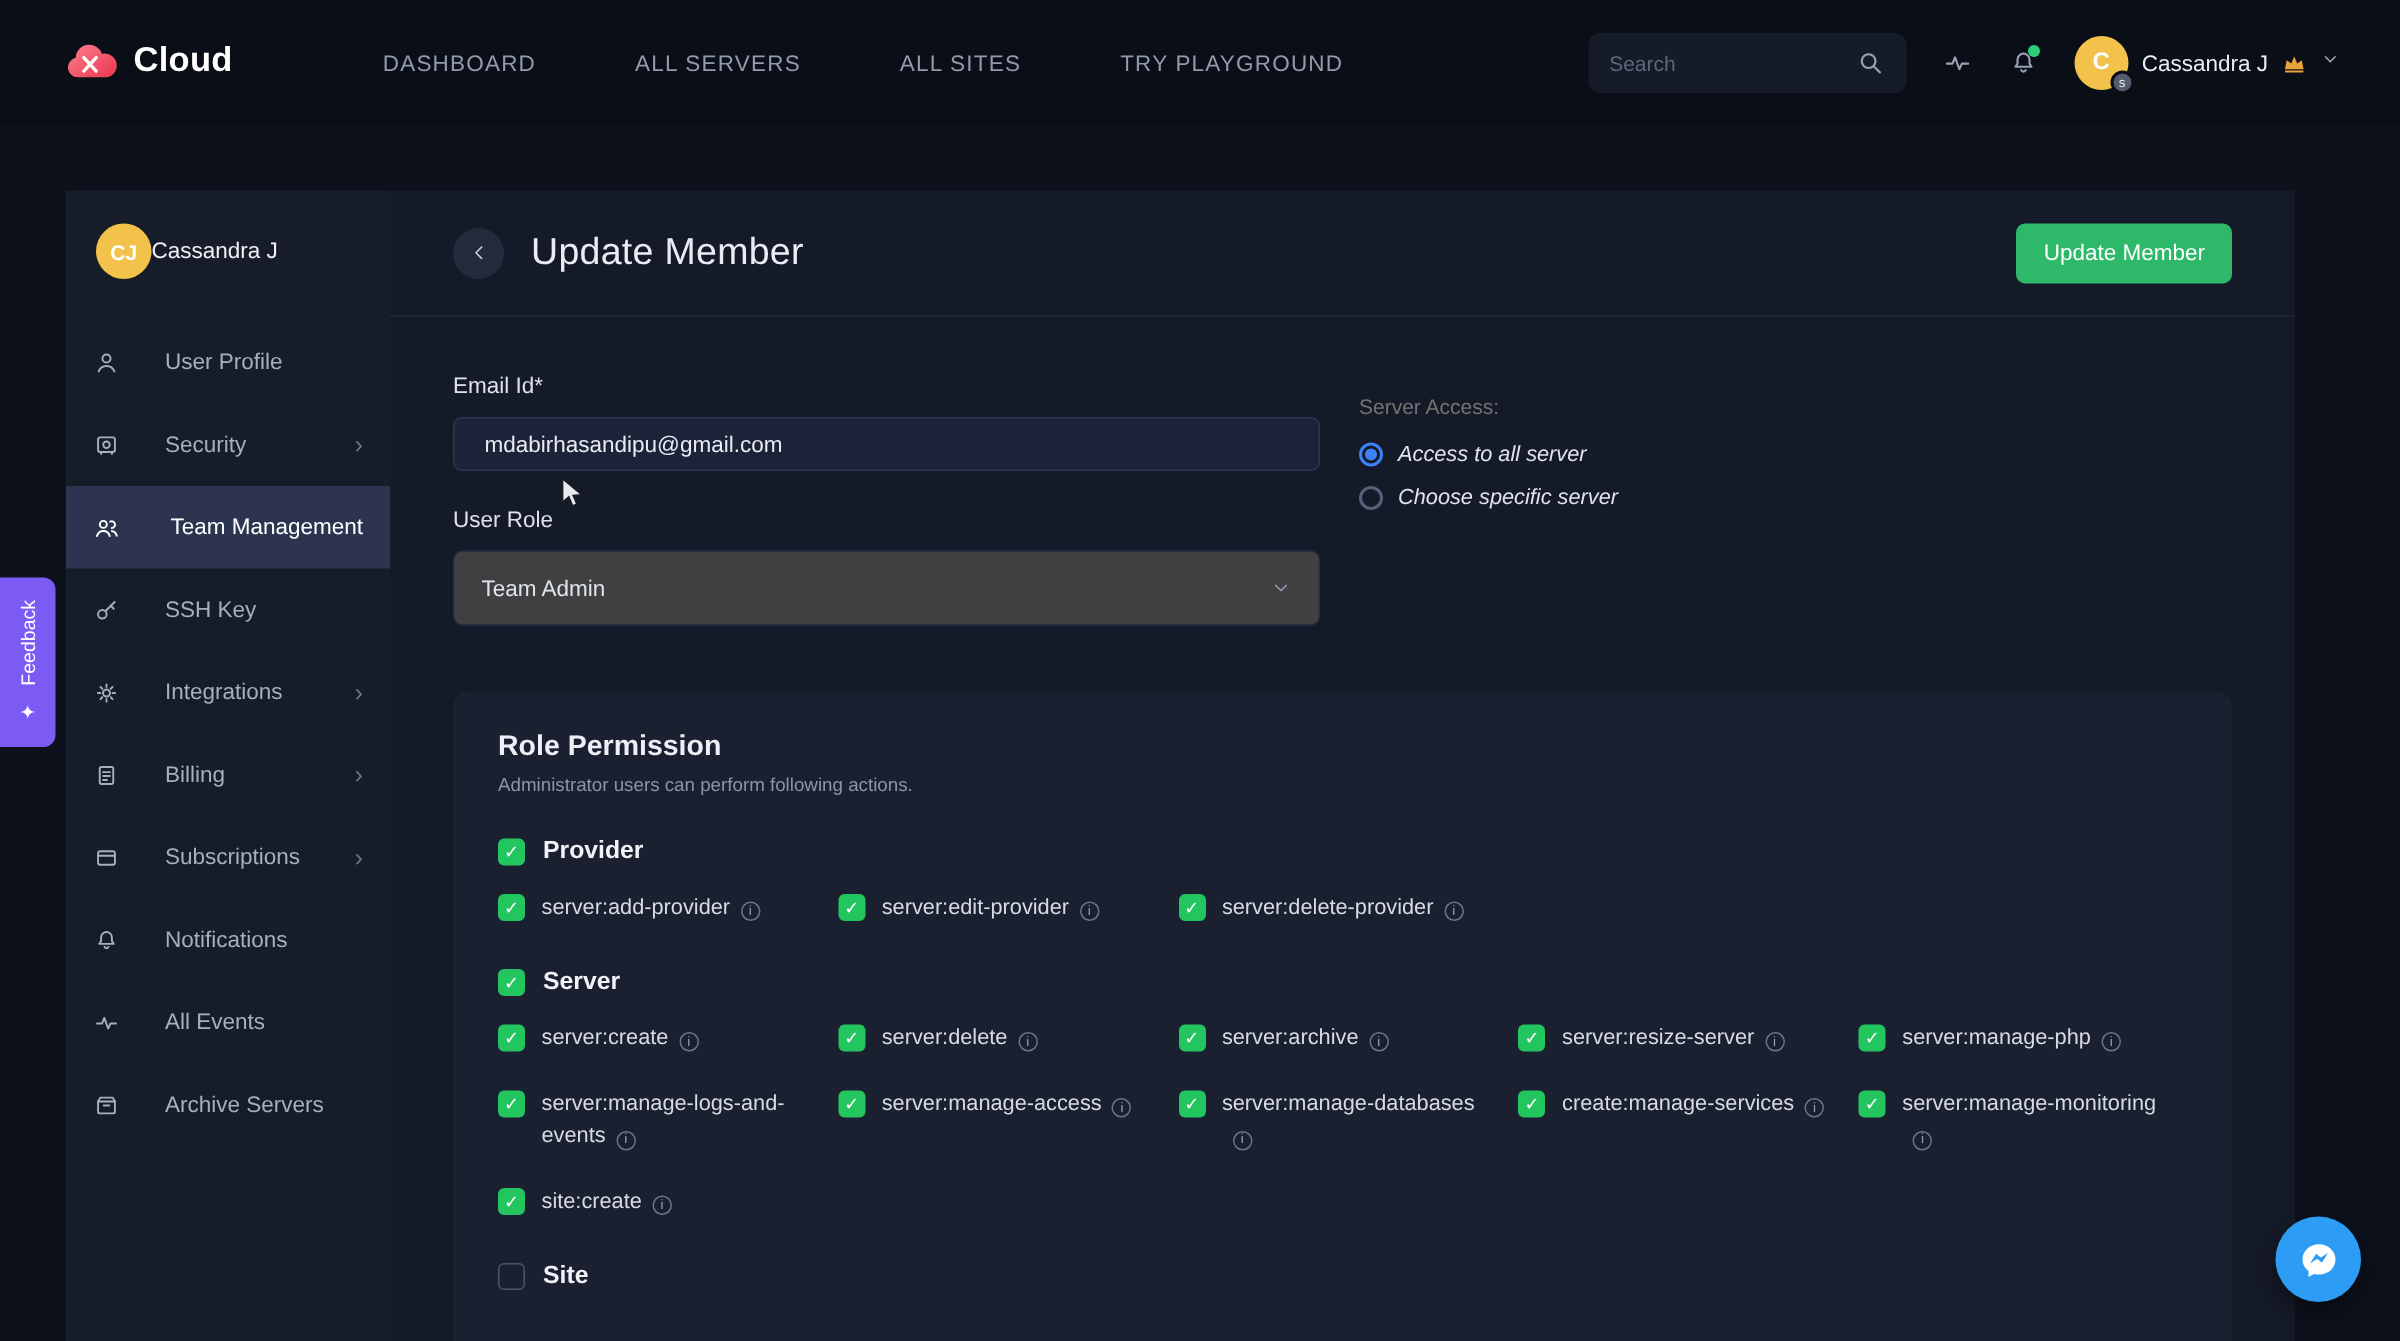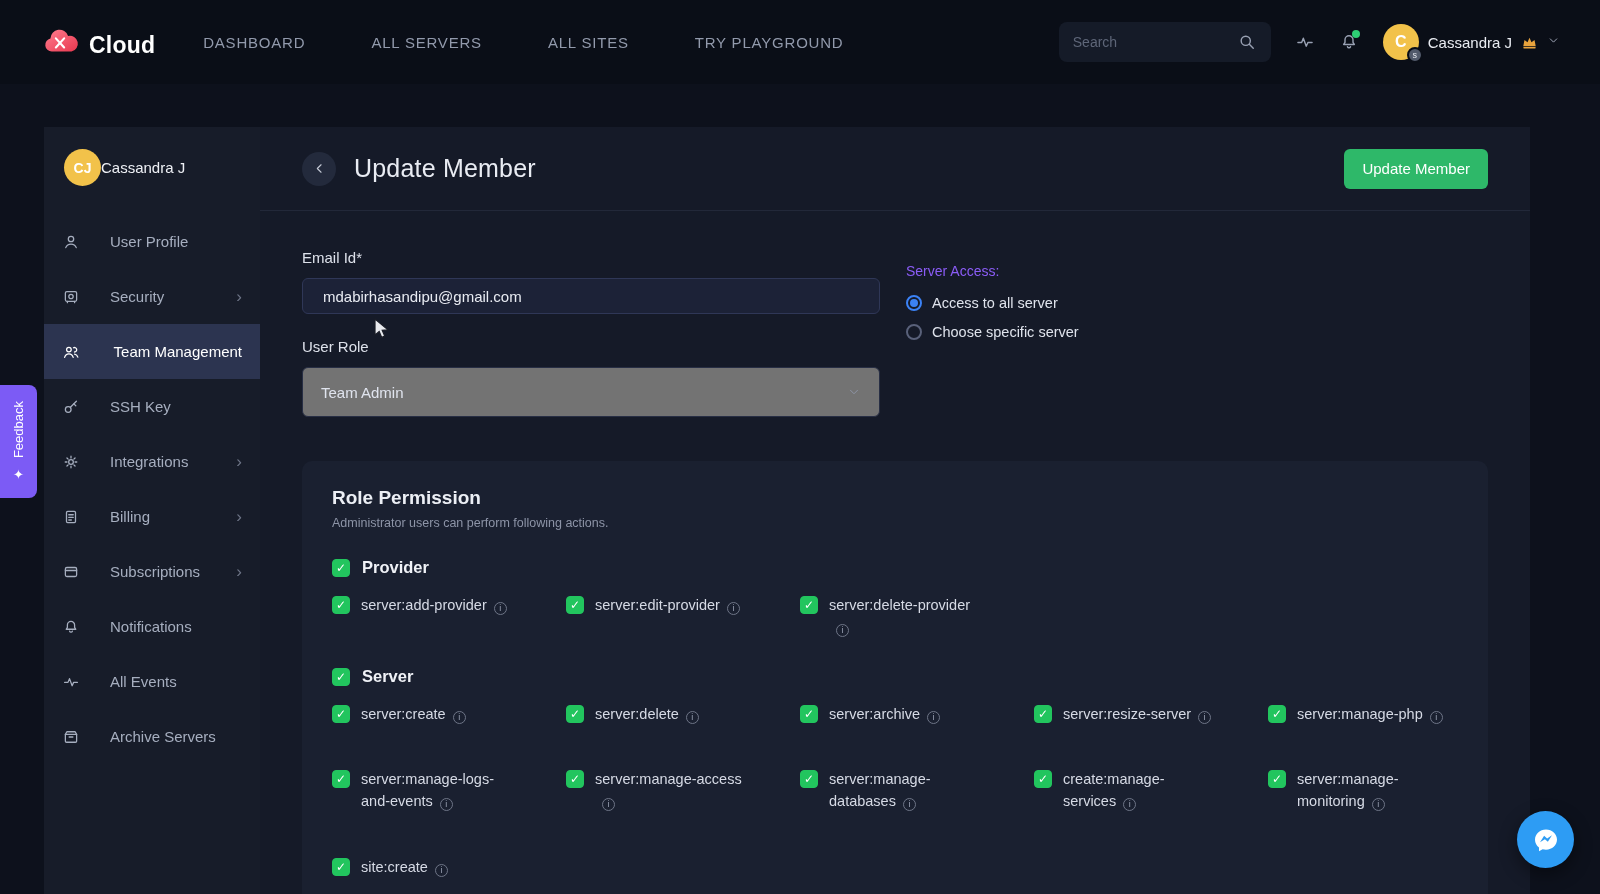--- a/index.html
+++ b/index.html
@@ -7,21 +7,21 @@
   body {
     position:relative; overflow:hidden;
     background:#0d111c;
     font-family:"Liberation Sans","DejaVu Sans",sans-serif;
   }
   .sicon { stroke:currentColor; fill:none; stroke-width:1.7; stroke-linecap:round; stroke-linejoin:round; }
 
   
   .navbar { position:absolute; top:0; left:0; right:0; height:84px; background:#0a0e17;
     display:flex; align-items:center; padding:0 40px; z-index:5; }
-  .logo { display:flex; align-items:flex-end; gap:9px; margin-right:48px; cursor:pointer; }
+  .logo { display:flex; align-items:flex-start; gap:9px; margin-right:100px; cursor:pointer; }
   .logo-text { color:#ffffff; font-size:23px; font-weight:bold; letter-spacing:.2px; }
   .nav-links { display:flex; gap:66px; }
   .nav-link { color:#929aac; font-size:15px; letter-spacing:.8px; cursor:pointer; text-decoration:none; }
   .nav-right { margin-left:auto; display:flex; align-items:center; gap:24px; }
   .search-box { width:212px; height:40px; background:#151b28; border-radius:8px;
     display:flex; align-items:center; padding:0 14px; }
   .search-box input { flex:1; background:transparent; border:0; outline:0; color:#cfd4de;
     font-size:14px; font-family:inherit; min-width:0; }
   .search-box input::placeholder { color:#5e6678; }
   .icon-btn { color:#99a1b3; display:flex; cursor:pointer; }
@@ -72,43 +72,43 @@
   .page-title { color:#e9ecf3; font-size:25px; font-weight:500; letter-spacing:.2px; }
   .primary-btn { margin-left:auto; height:40px; padding:0 18px; background:var(--accent-green,#2eb869);
     border:0; border-radius:6px; color:#fff; font-size:15px; font-family:inherit; cursor:pointer; }
 
   .form-section { display:flex; padding:38px 42px 0; }
   .form-left { width:578px; }
   .field-label { color:#dde1ea; font-size:15px; margin-bottom:12px; }
   .text-input { width:100%; height:36px; background:#1c2237; border:1px solid #2f3757;
     border-radius:6px; color:#e8ebf2; font-size:15px; padding:0 20px; font-family:inherit; outline:none; }
   .role-block { margin-top:24px; }
-  .select-box { height:50px; background:#737373; border:1px solid #272e44; border-radius:6px;
+  .select-box { height:50px; background:#404040; border:1px solid #272e44; border-radius:6px;
     display:flex; align-items:center; justify-content:space-between; padding:0 18px;
     color:#e0e4ee; font-size:15px; cursor:pointer; }
   .select-box svg { width:14px; height:14px; color:#8d94a6; }
   .form-right { margin-left:26px; padding-top:14px; }
-  .access-label { color:#8b5cf6; font-size:14px; margin-bottom:16px; }
+  .access-label { color:#737373; font-size:14px; margin-bottom:16px; }
   .radio-row { display:flex; align-items:center; gap:10px; margin-bottom:13px; cursor:pointer; }
   .radio { width:16px; height:16px; border-radius:50%; border:2px solid #59617a; position:relative;
     flex-shrink:0; }
   .radio.selected { border-color:var(--accent-blue,#3b82f6); }
   .radio.selected::after { content:""; position:absolute; inset:2px; border-radius:50%;
     background:var(--accent-blue,#3b82f6); }
-  .radio-label { color:#dfe3ec; font-size:14.5px; }
+  .radio-label { color:#dfe3ec; font-size:14.5px;font-style:italic; }
 
   
   .perm-card { margin:44px 42px 0; background:#1a2030; border-radius:10px; padding:26px 30px 40px; }
   .perm-title { color:#eceff5; font-size:19px; font-weight:600; }
   .perm-sub { color:#8d94a7; font-size:12.5px; margin-top:7px; }
   .perm-group { margin-top:28px; }
   .perm-head { display:flex; align-items:center; gap:12px; cursor:pointer; }
   .perm-group-label { color:#f0f2f7; font-size:16.5px; font-weight:bold; }
   .perm-grid { margin-top:18px; display:grid; grid-template-columns:repeat(5,1fr);
-    row-gap:22px; column-gap:8px; align-items:start;gap:44px; }
+    row-gap:22px; column-gap:8px; align-items:start; }
   .perm-item { display:flex; align-items:flex-start; gap:11px; cursor:pointer; padding-right:10px; }
   .perm-text { color:#d6dae5; font-size:14.5px; line-height:1.5; }
   .checkbox { width:18px; height:18px; border-radius:4px; border:1.5px solid #4c5468;
     flex-shrink:0; position:relative; margin-top:1px; }
   .checkbox.checked { background:var(--checkbox-green,#22c55e); border-color:var(--checkbox-green,#22c55e); }
   .checkbox.checked::after { content:"✓"; position:absolute; inset:0; display:flex;
     align-items:center; justify-content:center; color:#fff; font-size:12px; font-weight:bold; }
   .info-dot { display:inline-flex; width:13px; height:13px; border:1px solid #6e7587; border-radius:50%;
     color:#9aa1b3; font-size:9px; align-items:center; justify-content:center; margin-left:7px;
     vertical-align:-1px; }

